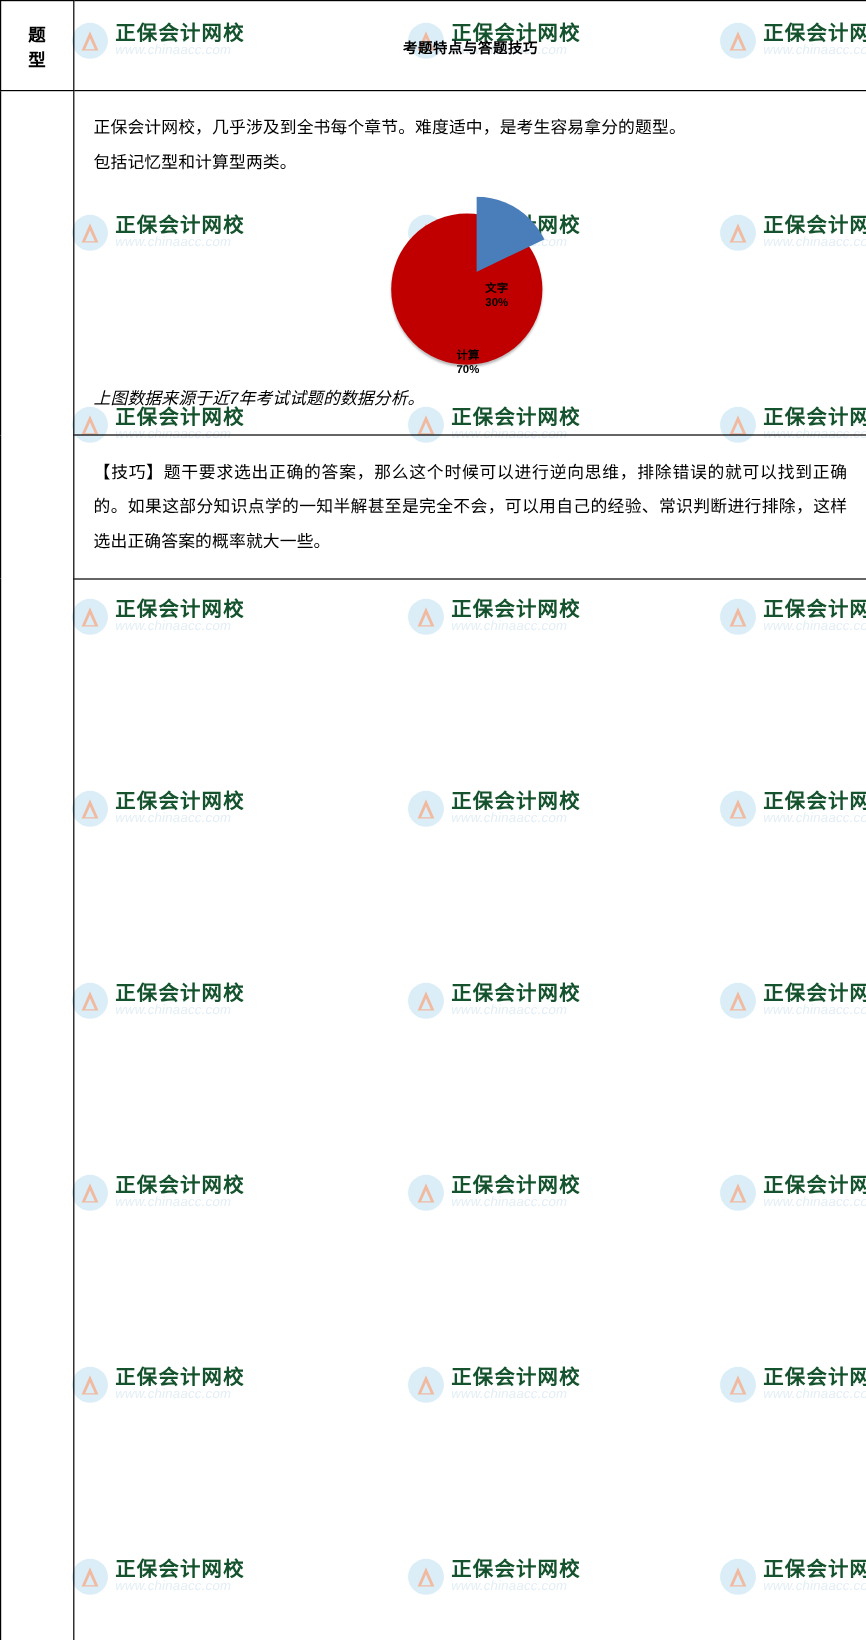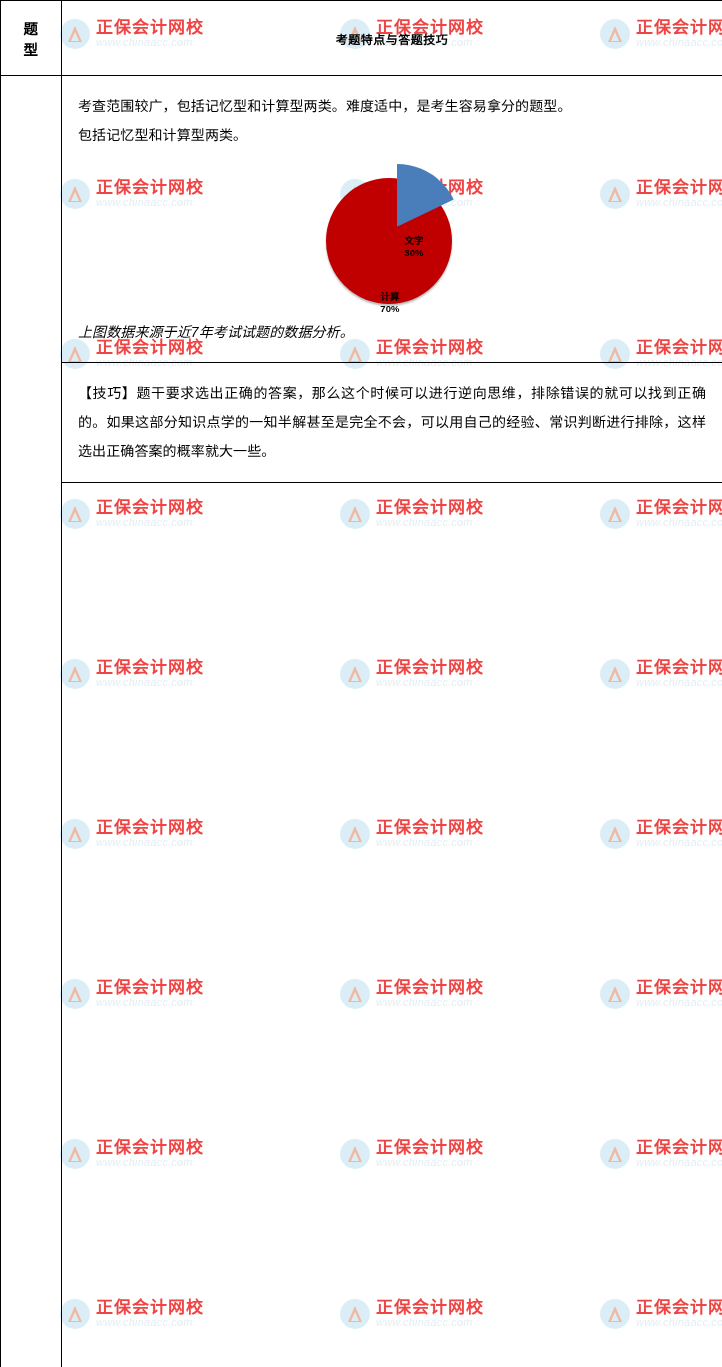--- a/index.html
+++ b/index.html
@@ -55,21 +55,21 @@
     position: absolute;
     left: 11px; top: 13px;
     width: 0; height: 0;
     border-left: 4px solid transparent;
     border-right: 4px solid transparent;
     border-bottom: 9px solid #dbeef7;
   }
   .wm-txt { display: flex; flex-direction: column; line-height: 1.08; }
   .wm-cn {
     font-size: 17px;
-    color: #ef4444;
+    color: #14532d;
     letter-spacing: 1px;
     font-weight: 700;
     white-space: nowrap;
   }
   .wm-url {
     font-size: 11px;
     color: #e3eef4;
     letter-spacing: .2px;
     white-space: nowrap;
     font-style: italic;
@@ -381,21 +381,21 @@
   </thead>
   <tbody>
 
     <tr>
       <td class="type-cell" rowspan="3">
         
         
         
       </td>
       <td class="body-cell">
-        <p>考查范围较广，包括记忆型和计算型两类。难度适中，是考生容易拿分的题型。</p>
+        <p>正保会计网校，几乎涉及到全书每个章节。难度适中，是考生容易拿分的题型。</p>
         <p>包括记忆型和计算型两类。</p>
 
         <div class="chart-wrap">
           <div class="pie" id="pie-single">
             <div class="pie-disc base"></div>
             <div class="wedge-blue"></div>
             <div class="slice-label lbl-blue">
               <span>文字</span>
               <span class="pct">30%</span>
             </div>

